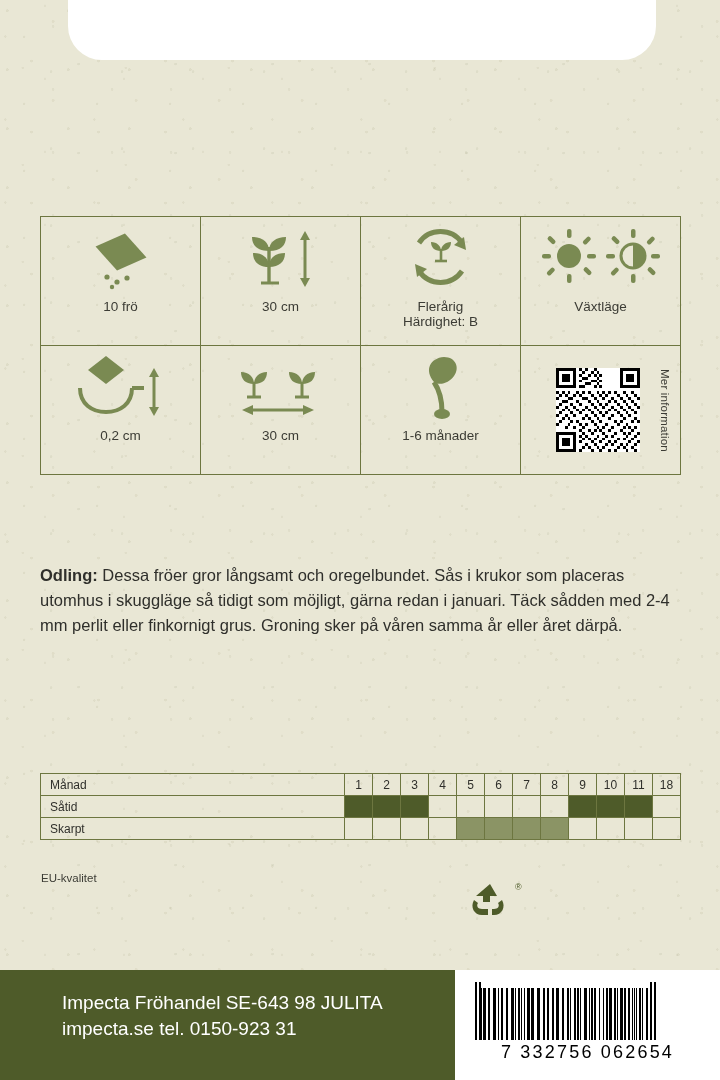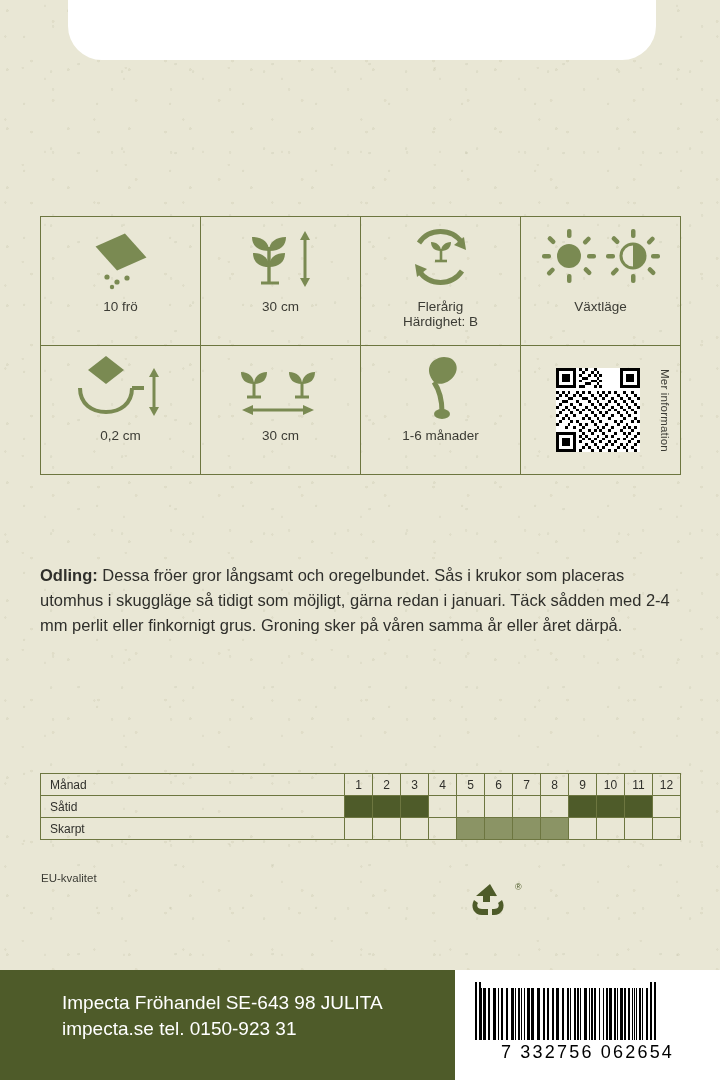--- a/index.html
+++ b/index.html
@@ -645,21 +645,21 @@
       <td class="mcell">2</td>
       <td class="mcell">3</td>
       <td class="mcell">4</td>
       <td class="mcell">5</td>
       <td class="mcell">6</td>
       <td class="mcell">7</td>
       <td class="mcell">8</td>
       <td class="mcell">9</td>
       <td class="mcell">10</td>
       <td class="mcell">11</td>
-      <td class="mcell">12</td>
+      <td class="mcell">18</td>
     </tr>
     <tr>
       <td class="rowlabel">Såtid</td>
       <td class="mcell fill-dark"></td>
       <td class="mcell fill-dark"></td>
       <td class="mcell fill-dark"></td>
       <td class="mcell"></td>
       <td class="mcell"></td>
       <td class="mcell"></td>
       <td class="mcell"></td>

